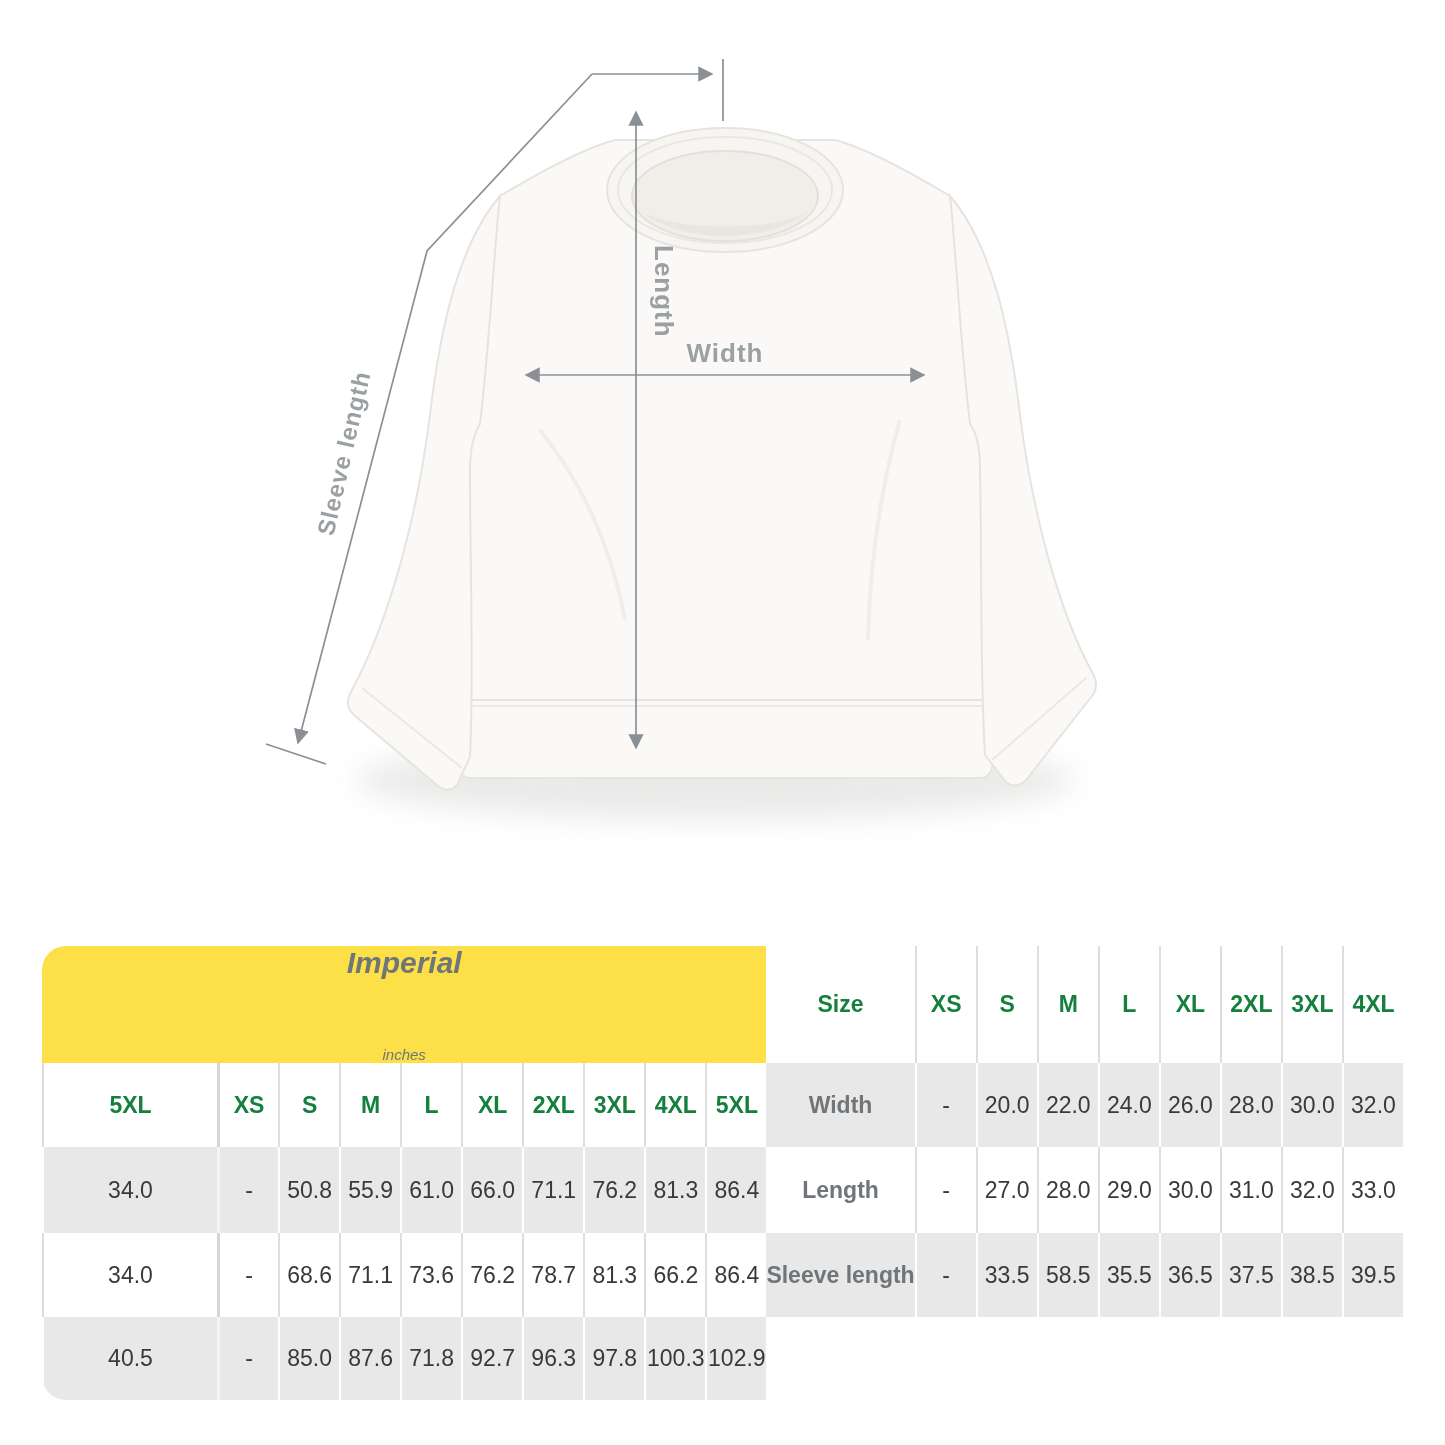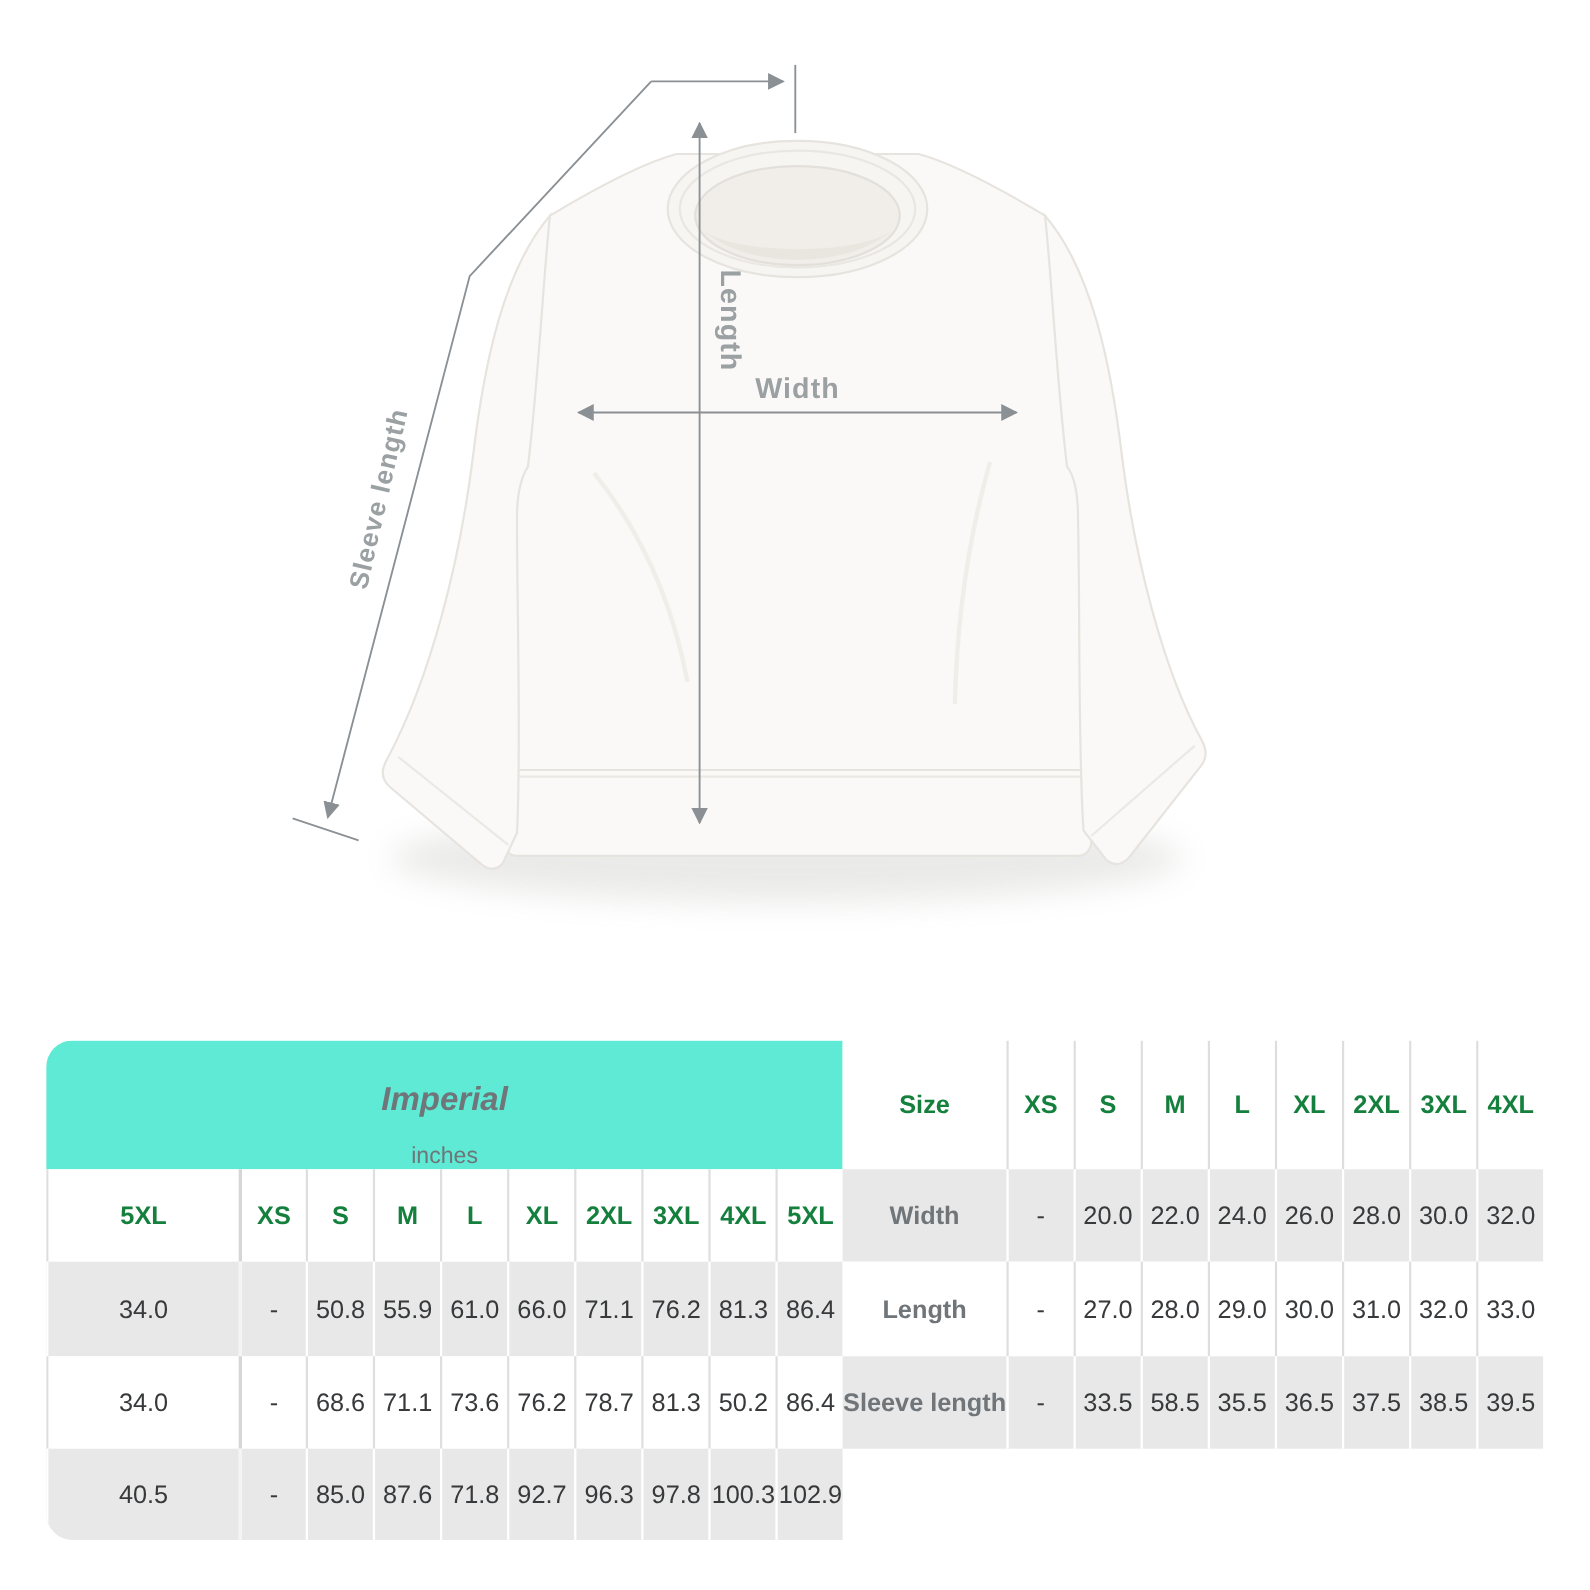--- a/index.html
+++ b/index.html
@@ -16,27 +16,27 @@
     position:absolute;left:0;top:896px;width:1445px;text-align:center;
     font-style:italic;font-size:21px;color:#4d5052;
   }
   .size-table{
     position:absolute;left:42px;top:946px;width:1361px;height:454px;
     display:grid;grid-template-columns:175px repeat(18,1fr);
     grid-template-rows:117px 84px 86px 84px 83px;
     border-radius:24px;overflow:hidden;background:#ffffff;
   }
   .band{
-    background:#5eead4;display:flex;flex-direction:column;
-    align-items:center;justify-content:flex-end;gap:22px;
+    background:#fde047;display:flex;flex-direction:column;
+    align-items:center;justify-content:space-between;gap:22px;
   }
   .band-left{grid-column:1 / span 10;grid-row:1;}
   .band-right{grid-column:11 / span 9;grid-row:1;}
   .band-label{font-style:italic;font-weight:bold;font-size:30px;color:#6f7579;}
-  .band-sub{font-size:21px;color:#6f7579;}
+  .band-sub{font-style:italic;font-size:15px;color:#6f7579;}
   .cell{
     display:flex;align-items:center;justify-content:center;
     font-size:23px;white-space:nowrap;
   }
   .row-white{background:#ffffff;}
   .row-gray{background:#e8e8e8;}
   .row-white.sep{border-left:2px solid #dedede;}
   .row-gray.sep{border-left:2px solid #ffffff;}
   .row-white.mid{border-left:3px solid #d6d6d6;}
   .row-gray.mid{border-left:3px solid #f4f4f4;}
@@ -186,21 +186,21 @@
       <div class="cell row-white val sep">32.0</div>
       <div class="cell row-white val sep">33.0</div>
       <div class="cell row-white val sep">34.0</div>
       <div class="cell row-white val mid">-</div>
       <div class="cell row-white val sep">68.6</div>
       <div class="cell row-white val sep">71.1</div>
       <div class="cell row-white val sep">73.6</div>
       <div class="cell row-white val sep">76.2</div>
       <div class="cell row-white val sep">78.7</div>
       <div class="cell row-white val sep">81.3</div>
-      <div class="cell row-white val sep">50.2</div>
+      <div class="cell row-white val sep">66.2</div>
       <div class="cell row-white val sep">86.4</div>
       <div class="cell row-gray label-cell">Sleeve length</div>
       <div class="cell row-gray val sep">-</div>
       <div class="cell row-gray val sep">33.5</div>
       <div class="cell row-gray val sep">58.5</div>
       <div class="cell row-gray val sep">35.5</div>
       <div class="cell row-gray val sep">36.5</div>
       <div class="cell row-gray val sep">37.5</div>
       <div class="cell row-gray val sep">38.5</div>
       <div class="cell row-gray val sep">39.5</div>

